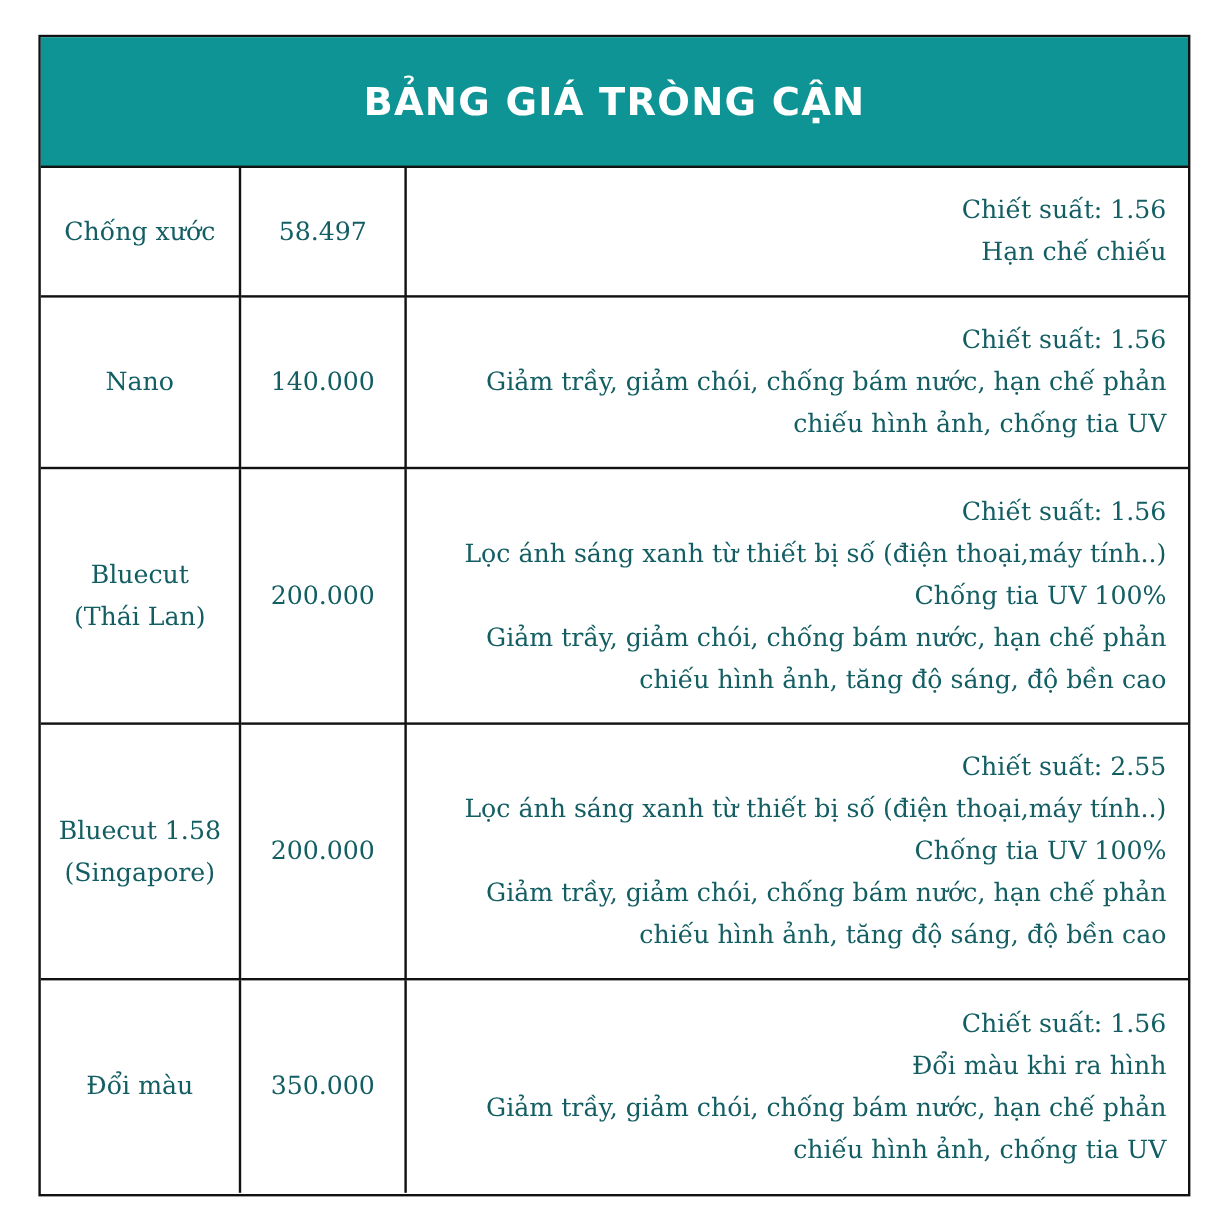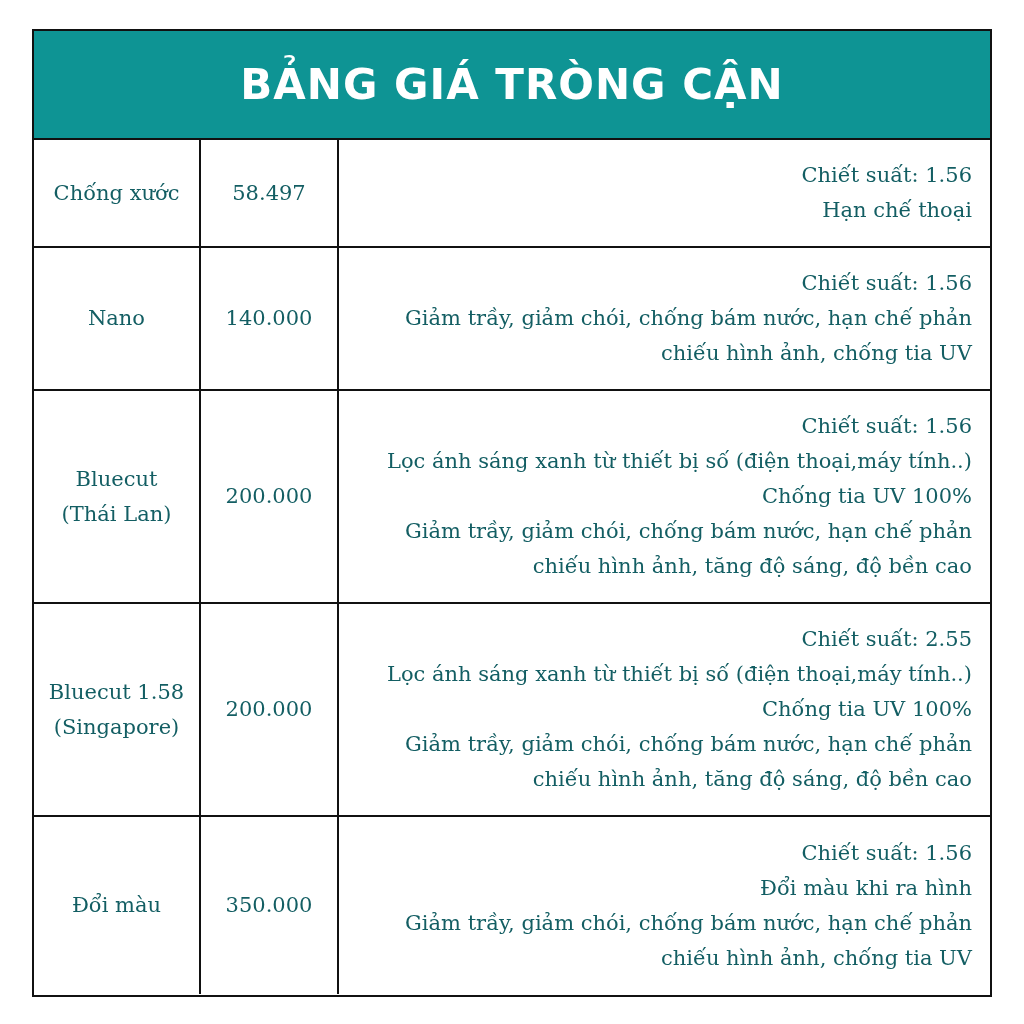--- a/index.html
+++ b/index.html
@@ -8,21 +8,21 @@
       position: absolute; left: 32px; top: 29px; width: 960px; height: 968px;
       box-sizing: border-box; border: 2px solid #111;
     }
     .header {
       height: 109px; background: var(--accent, #0e9494);
       display: flex; align-items: center; justify-content: center;
       border-bottom: 2px solid #111; box-sizing: border-box;
     }
     .header h1 {
       margin: 0; color: #fff; font-family: "DejaVu Sans", sans-serif;
-      font-weight: bold; font-size: 42px; letter-spacing: 1px;
+      font-weight: bold; font-size: 32px; letter-spacing: 1px;
     }
     table { border-collapse: collapse; width: 100%; table-layout: fixed; }
     td {
       border: 2px solid #111; color: #135e63;
       font-family: "DejaVu Serif", serif; font-size: 21px; line-height: 35px;
       vertical-align: middle; padding: 0;
     }
     tr:first-child td { border-top: none; }
     tr td:first-child { border-left: none; }
     tr td:last-child { border-right: none; text-align: right; }
@@ -45,21 +45,21 @@
         <col>
       </colgroup>
     <tbody id="tbody">
         <tr style="height: 107px;">
           <td class="name">
             <span class="line">Chống xước</span>
           </td>
           <td class="price">58.497</td>
           <td class="desc">
             <span class="line">Chiết suất: 1.56</span>
-            <span class="line">Hạn chế thoại</span>
+            <span class="line">Hạn chế chiếu</span>
           </td>
         </tr>
         <tr style="height: 143px;">
           <td class="name">
             <span class="line">Nano</span>
           </td>
           <td class="price">140.000</td>
           <td class="desc">
             <span class="line">Chiết suất: 1.56</span>
             <span class="line">Giảm trầy, giảm chói, chống bám nước, hạn chế phản</span>

